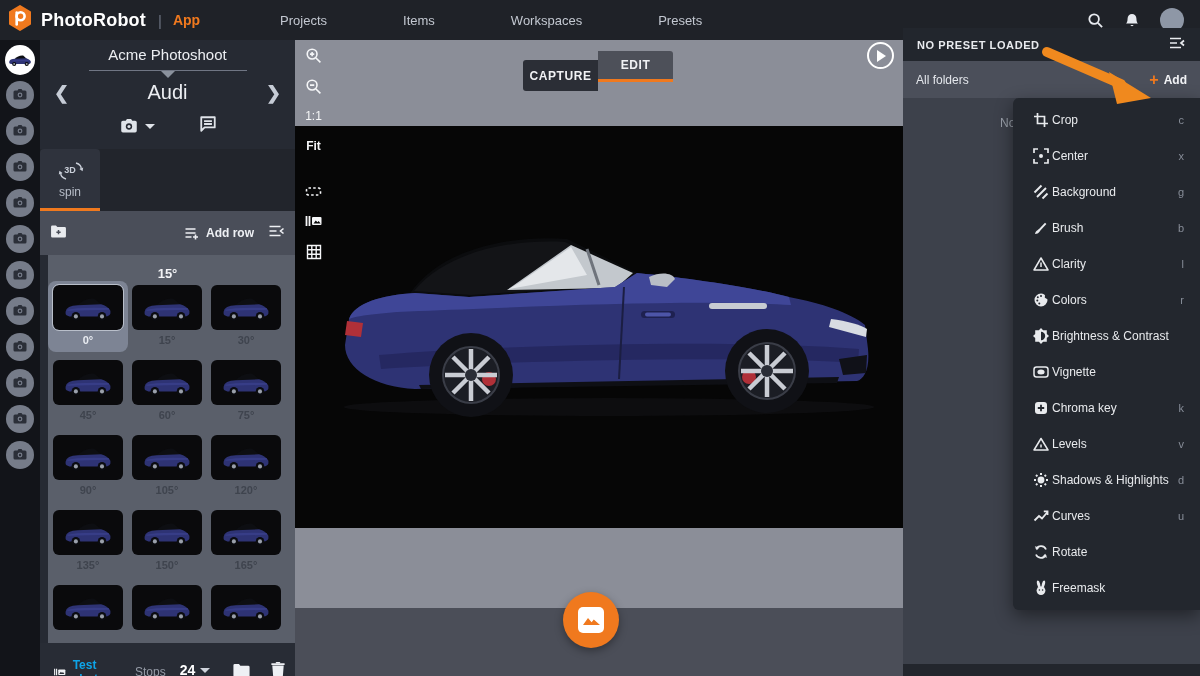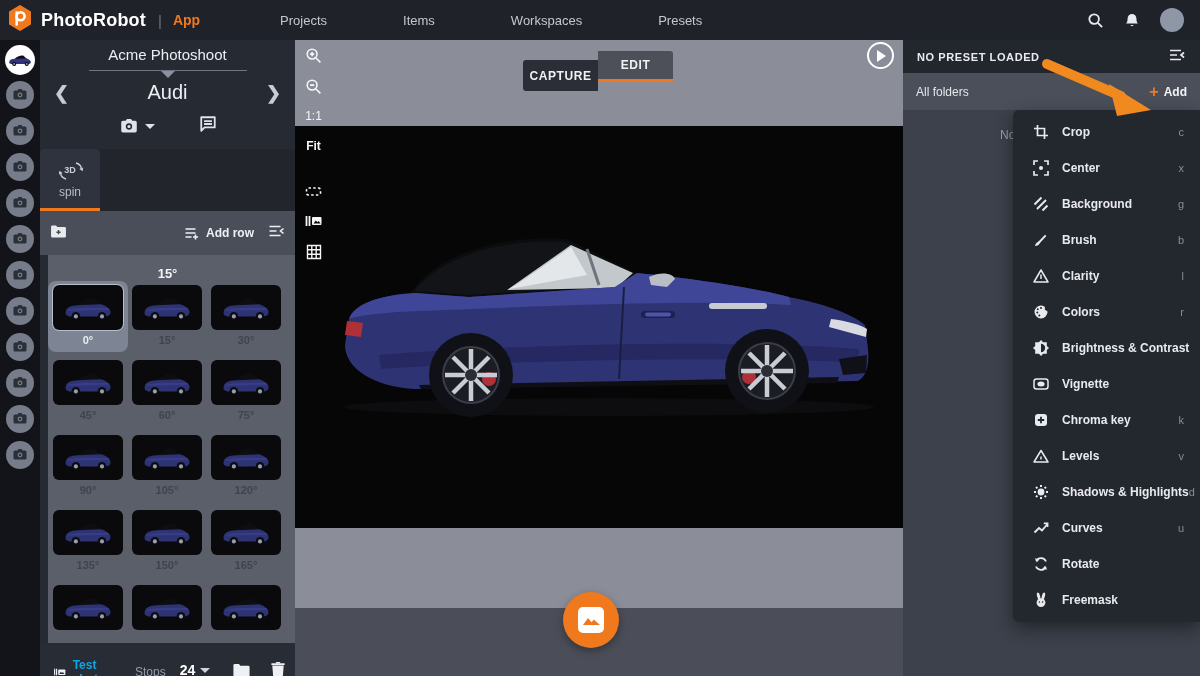--- a/index.html
+++ b/index.html
@@ -83,34 +83,34 @@
   .cv-fit { color:#f5f6f8; font-size:12px; font-weight:bold; }
   .play-btn { position:absolute; right:9px; top:2px; width:27px; height:27px; border-radius:50%;
     border:2px solid #fff; display:flex; align-items:center; justify-content:center; cursor:pointer; }
   .play-tri { width:0; height:0; border-top:6px solid transparent; border-bottom:6px solid transparent;
     border-left:9px solid #fff; margin-left:2px; }
   .fab { position:absolute; left:268px; top:552px; width:56px; height:56px; border-radius:50%;
     background:#f0791e; display:flex; align-items:center; justify-content:center; cursor:pointer;
     box-shadow:0 3px 8px rgba(0,0,0,.35); z-index:4; }
 
   
-  #preset-panel { position:absolute; left:903px; top:40px; width:297px; height:636px; background:#3d414b; }
+  #preset-panel { position:absolute; left:903px; top:28px; width:297px; height:636px; background:#3d414b; }
   .pp-header { height:33px; background:#22262d; display:flex; align-items:center; padding:0 14px; }
   .pp-header-label { color:#e9ebef; font-size:11px; font-weight:bold; letter-spacing:.6px; flex:1; }
   .pp-folders { height:37px; background:#4b4f5a; display:flex; align-items:center; padding:0 13px; }
   .pp-folders-label { color:#e4e7ec; font-size:12px; flex:1; }
   .add-btn { display:flex; align-items:center; gap:5px; cursor:pointer; }
   .add-plus { color:#f0791e; font-size:16px; font-weight:bold; line-height:1; }
   .add-label { color:#f2f3f6; font-size:12px; font-weight:bold; }
   .pp-body-fragment { position:absolute; left:97px; top:88px; color:#9aa0aa; font-size:12px; }
   .pp-menu { position:absolute; right:0; top:70px; width:187px; background:#23272e;
     border-radius:6px 0 0 6px; padding:4px 0; box-shadow:0 6px 18px rgba(0,0,0,.45); z-index:5; }
   .menu-item { height:36px; display:flex; align-items:center; padding:0 16px 0 19px; gap:0; cursor:pointer; }
   .mi-icon { width:18px; height:18px; display:flex; align-items:center; justify-content:center; flex:none; }
-  .mi-label { color:#e8eaed; font-size:12px; margin-left:12px; flex:1; white-space:nowrap;font-weight:bold; }
+  .mi-label { color:#e8eaed; font-size:12px; margin-left:2px; flex:1; white-space:nowrap; }
   .mi-shortcut { color:#878d98; font-size:11px; }
   .annotation-arrow { position:absolute; left:130px; top:14px; z-index:6; pointer-events:none; }
 
   .icon-svg { display:block; }
 </style>
 </head>
 <body>
 
 <div id="app">
 

